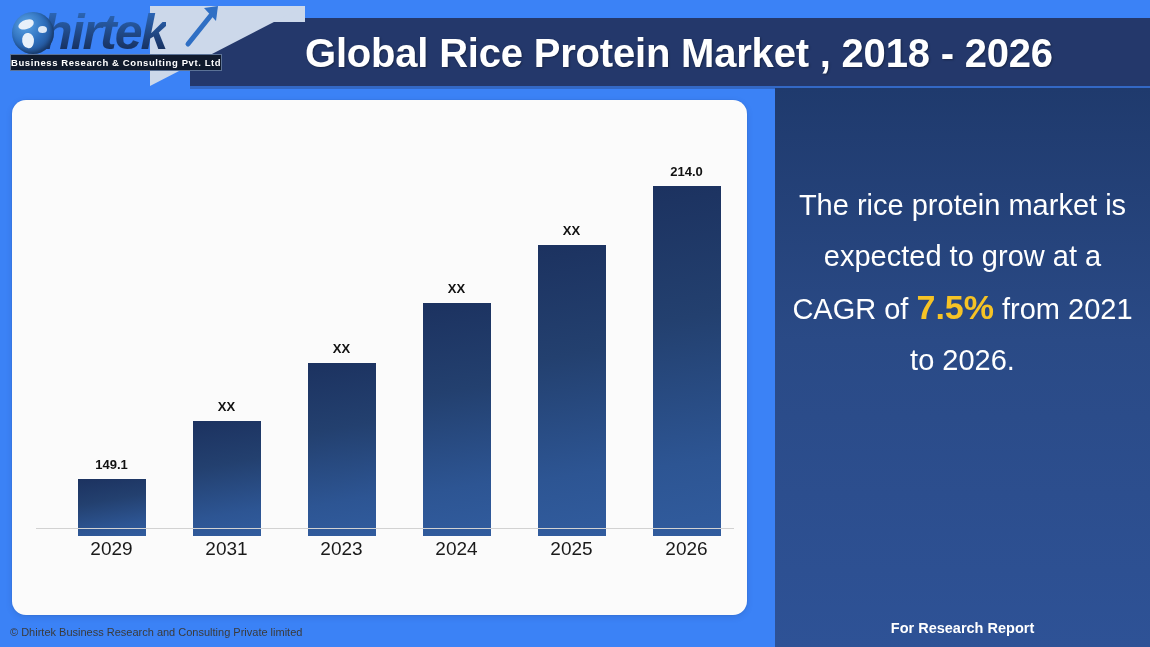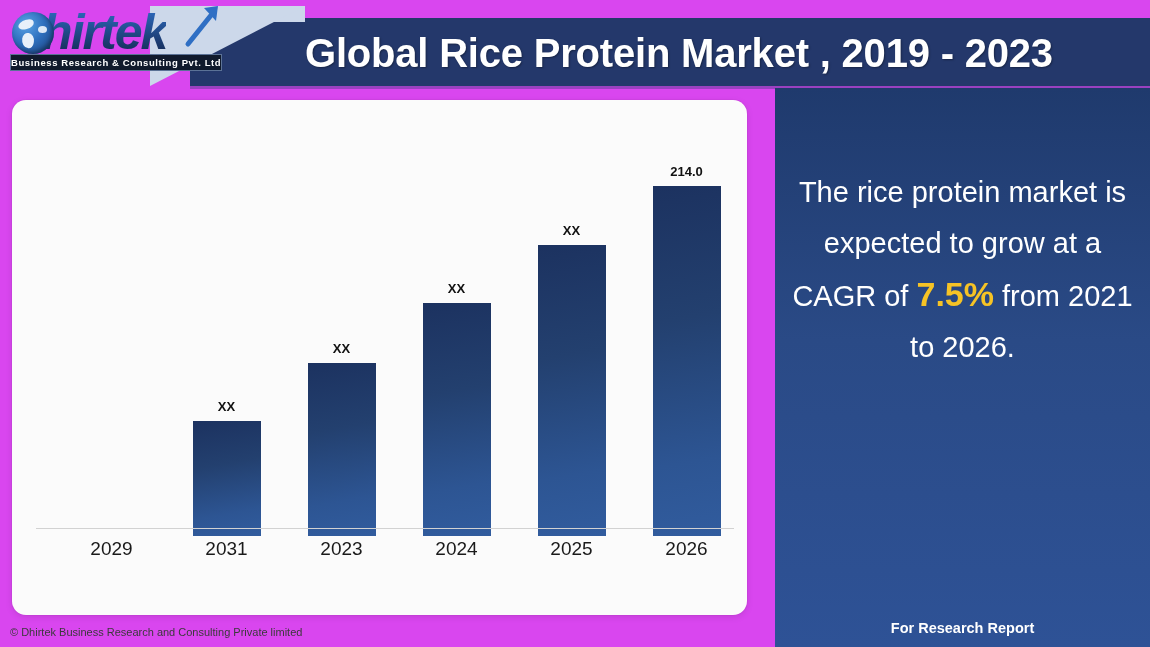--- a/index.html
+++ b/index.html
@@ -8,21 +8,21 @@
     background: #ffffff;
   }
   body {
     font-family: "Liberation Sans", sans-serif;
   }
   #page {
     position: relative;
     width: 1150px;
     height: 647px;
     overflow: hidden;
-    background: #d946ef;
+    background: #3b82f6;
   }
 
   
   #header {
     position: absolute;
     left: 0; top: 0;
     width: 1150px;
     height: 88px;
   }
   .header-band {
@@ -216,21 +216,21 @@
 
   
   #right-panel {
     position: absolute;
     left: 775px; top: 88px;
     width: 375px; height: 559px;
     background: linear-gradient(180deg, #1f3a6d 0%, #2a4a86 45%, #2e5296 100%);
   }
   #cagr-block {
     position: absolute;
-    left: 14px; top: 79px;
+    left: 14px; top: 92px;
     width: 347px;
     text-align: center;
     color: #ffffff;
     font-size: 29px;
     line-height: 51px;
     font-weight: normal;
   }
   .cagr-figure {
     color: #f6c325;
     font-weight: bold;
@@ -280,25 +280,29 @@
       </div>
       <div class="logo-arrow">
         <svg width="44" height="44" viewBox="0 0 44 44">
           <path d="M6 40 L30 10" stroke="#2f6fc4" stroke-width="5" fill="none" stroke-linecap="round"></path>
           <path d="M22 4 L36 2 L34 17 Z" fill="#2f6fc4"></path>
         </svg>
       </div>
       <div class="logo-tagline">Business Research &amp; Consulting Pvt. Ltd.</div>
     </div>
 
-    <div class="title">Global Rice Protein Market , 2019 - 2023</div>
+    <div class="title">Global Rice Protein Market , 2018 - 2026</div>
   </div>
 
   <div id="chart-card">
     <div id="plot">
+        <div class="bar-slot" style="left: 18px;">
+          <div class="bar" style="height: 57px;"></div>
+          <div class="bar-label" style="bottom: 64px;">149.1</div>
+        </div>
         <div class="bar-slot" style="left: 133px;">
           <div class="bar" style="height: 115px;"></div>
           <div class="bar-label" style="bottom: 122px;">XX</div>
         </div>
         <div class="bar-slot" style="left: 248px;">
           <div class="bar" style="height: 173px;"></div>
           <div class="bar-label" style="bottom: 180px;">XX</div>
         </div>
         <div class="bar-slot" style="left: 363px;">
           <div class="bar" style="height: 233px;"></div>

